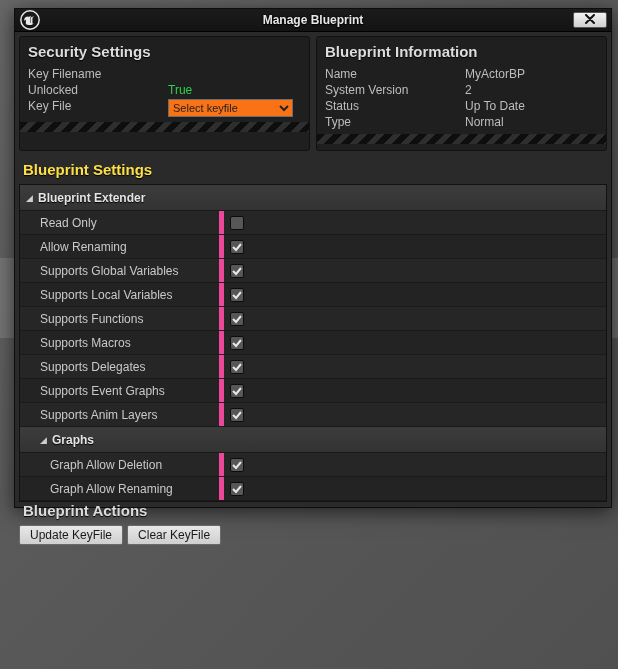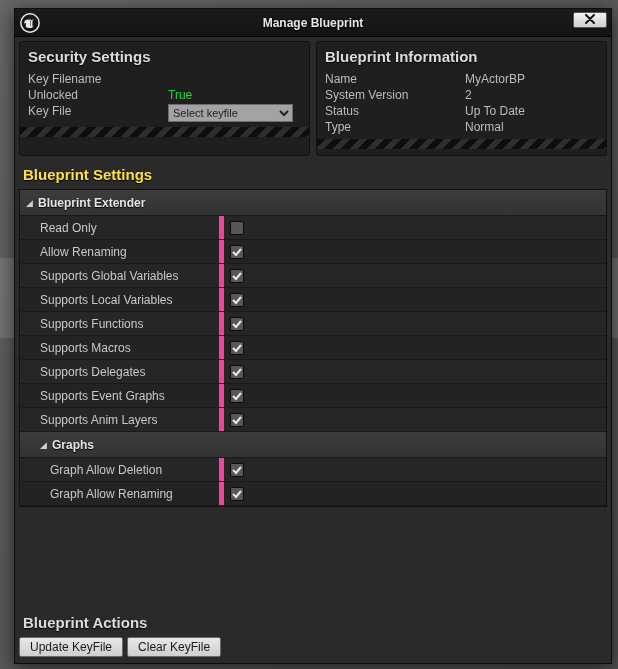--- a/index.html
+++ b/index.html
@@ -13,21 +13,21 @@
   .stage::before {
     content:"";
     position:absolute; left:0; right:0; top:258px; height:80px;
     background: linear-gradient(#e8e8e8,#e8e8e8);
     opacity:0.15;
   }
 
   .window {
     position: absolute;
     left: 14px; top: 8px;
-    width: 598px; height: 656px;
+    width: 598px; height: 500px;
     background: #2a2a2a;
     border: 1px solid #0d0d0d;
     box-shadow: 0 4px 18px rgba(0,0,0,0.6);
     display: flex; flex-direction: column;
   }
 
   
   .titlebar {
     height: 28px;
     background: linear-gradient(#1b1b1b,#131313);
@@ -72,21 +72,21 @@
     color:#dcdcdc; font-size:15px; font-weight:700;
     padding:6px 8px 6px 8px;
     text-shadow:0 1px 1px #000;
   }
   .kv { display:flex; padding:1px 8px; font-size:12px; color:#bdbdbd; }
   .kv .k { width:140px; }
   .kv .v { color:#bdbdbd; }
   .kv .v.green { color:#2bd24a; font-weight:500; }
   .panel select {
     width:125px; height:18px;
-    background:#a3a3a3; border:1px solid #6d6d6d;
+    background:#f97316; border:1px solid #6d6d6d;
     font-size:11px; color:#222;
   }
   .hatch {
     height:10px;
     background: repeating-linear-gradient(135deg,#000 0 6px,#3a3a3a 6px 12px);
     opacity:0.55;
     margin-top:4px;
   }
 
   

